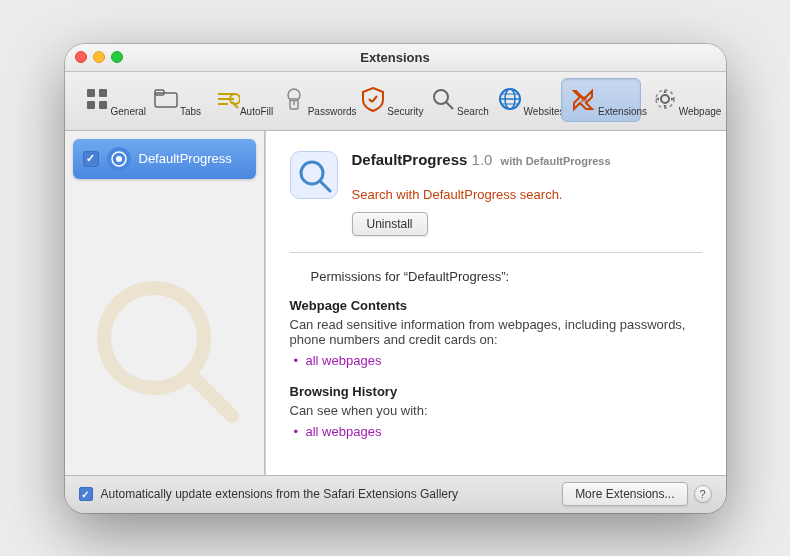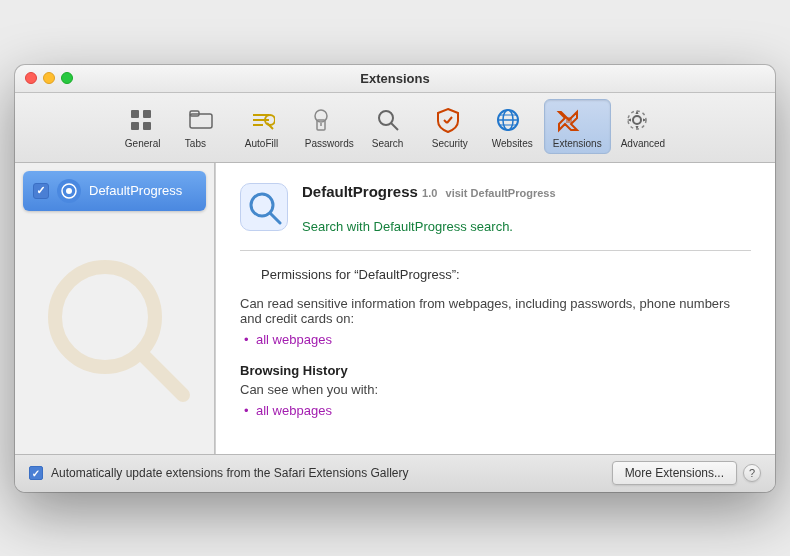--- a/index.html
+++ b/index.html
@@ -9,23 +9,23 @@
       background: #ececec;
       display: flex;
       justify-content: center;
       align-items: center;
       width: 790px;
       height: 556px;
       overflow: hidden;
     }
 
     .window {
-      width: 760px;
+      width: 661px;
       background: #ececec;
-      border-radius: 10px;
+      border-radius: 20px;
       box-shadow: 0 20px 60px rgba(0,0,0,0.4), 0 0 0 1px rgba(0,0,0,0.2);
       overflow: hidden;
       display: flex;
       flex-direction: column;
     }
 
     
     .titlebar {
       background: linear-gradient(to bottom, #f6f6f6, #e8e8e8);
       height: 28px;
@@ -68,22 +68,22 @@
       border-bottom: 1px solid #b8b8b8;
       display: flex;
       align-items: center;
       justify-content: center;
       padding: 6px 10px 8px;
       gap: 2px;
     }
 
     .toolbar-item {
       display: flex;
-      flex-direction: column;
-      align-items: flex-start;
+      flex-direction: row;
+      align-items: flex-end;
       padding: 4px 8px;
       border-radius: 6px;
       cursor: pointer;
       min-width: 58px;
     }
 
     .toolbar-item.active {
       background: linear-gradient(to bottom, #c8d8f0, #b0c8e8);
       border: 1px solid #a0b8d8;
       box-shadow: inset 0 1px 2px rgba(0,0,0,0.1);
@@ -211,35 +211,35 @@
     }
 
     .ext-header-info h2 {
       font-size: 15px;
       font-weight: 600;
       color: #222;
       margin-bottom: 2px;
     }
 
     .ext-version {
-      font-size: 11px;
-      font-weight: 700;
+      font-size: 15px;
+      font-weight: 400;
       color: #888;
       text-align: center;
     }
 
     .ext-source {
       font-size: 11px;
       color: #888;
       margin-left: 4px;
     }
 
     .ext-description {
       font-size: 13px;
-      color: #15803d;
+      color: #c2410c;
       margin-top: 19px;
     }
 
     .uninstall-btn {
       margin-top: 10px;
       padding: 4px 14px;
       background: linear-gradient(to bottom, #f8f8f8, #e8e8e8);
       border: 1px solid #b0b0b0;
       border-radius: 4px;
       font-size: 12px;
@@ -425,36 +425,36 @@
           <rect x="10" y="14" width="8" height="10" rx="1" fill="none" stroke="#888" stroke-width="1.5"></rect>
           <line x1="14" y1="17" x2="14" y2="20" stroke="#888" stroke-width="1.5"></line>
         </svg>
       </div>
       <span class="toolbar-label">Passwords</span>
     </div>
 
     <div class="toolbar-item">
       <div class="toolbar-icon">
         <svg width="28" height="28" viewBox="0 0 28 28">
-          <circle cx="12" cy="12" r="7" fill="none" stroke="#666" stroke-width="2"></circle>
-          <line x1="17" y1="17" x2="24" y2="24" stroke="#666" stroke-width="2"></line>
-        </svg>
-      </div>
-      <span class="toolbar-label">Search</span>
-    </div>
-
-    <div class="toolbar-item">
-      <div class="toolbar-icon">
-        <svg width="28" height="28" viewBox="0 0 28 28">
           <path d="M14 3 L24 7 L24 15 C24 20 19 24 14 26 C9 24 4 20 4 15 L4 7 Z" fill="none" stroke="#cc4400" stroke-width="2"></path>
           <line x1="10" y1="14" x2="13" y2="17" stroke="#cc4400" stroke-width="2"></line>
           <line x1="13" y1="17" x2="18" y2="11" stroke="#cc4400" stroke-width="2"></line>
         </svg>
       </div>
       <span class="toolbar-label">Security</span>
+    </div>
+
+    <div class="toolbar-item">
+      <div class="toolbar-icon">
+        <svg width="28" height="28" viewBox="0 0 28 28">
+          <circle cx="12" cy="12" r="7" fill="none" stroke="#666" stroke-width="2"></circle>
+          <line x1="17" y1="17" x2="24" y2="24" stroke="#666" stroke-width="2"></line>
+        </svg>
+      </div>
+      <span class="toolbar-label">Search</span>
     </div>
 
 
     <div class="toolbar-item">
       <div class="toolbar-icon">
         <svg width="28" height="28" viewBox="0 0 28 28">
           <circle cx="14" cy="14" r="10" fill="none" stroke="#2277cc" stroke-width="2"></circle>
           <ellipse cx="14" cy="14" rx="5" ry="10" fill="none" stroke="#2277cc" stroke-width="1.5"></ellipse>
           <line x1="4" y1="14" x2="24" y2="14" stroke="#2277cc" stroke-width="1.5"></line>
           <line x1="6" y1="9" x2="22" y2="9" stroke="#2277cc" stroke-width="1"></line>
@@ -478,21 +478,21 @@
       <div class="toolbar-icon">
         <svg width="28" height="28" viewBox="0 0 28 28">
           <circle cx="14" cy="14" r="4" fill="none" stroke="#666" stroke-width="2"></circle>
           <path d="M14 4 L15.5 8 L14 8 L12.5 8 Z" fill="#666"></path>
           <path d="M14 24 L15.5 20 L14 20 L12.5 20 Z" fill="#666"></path>
           <path d="M4 14 L8 12.5 L8 14 L8 15.5 Z" fill="#666"></path>
           <path d="M24 14 L20 12.5 L20 14 L20 15.5 Z" fill="#666"></path>
           <circle cx="14" cy="14" r="9" fill="none" stroke="#888" stroke-width="1.5" stroke-dasharray="3,3"></circle>
         </svg>
       </div>
-      <span class="toolbar-label">Advanced</span>
+      <span class="toolbar-label">Webpage</span>
     </div>
   </div>
 
   <div class="main-content">
 
     <div class="sidebar">
       <div class="extension-item">
         <div class="extension-checkbox"></div>
         <div class="extension-icon">
           <svg width="18" height="18" viewBox="0 0 18 18">
@@ -516,31 +516,33 @@
         <div class="ext-header-icon">
           <svg width="36" height="36" viewBox="0 0 36 36">
             <circle cx="16" cy="16" r="11" fill="none" stroke="#4488cc" stroke-width="3"></circle>
             <line x1="24" y1="24" x2="34" y2="34" stroke="#4488cc" stroke-width="3" stroke-linecap="round"></line>
           </svg>
         </div>
         <div class="ext-header-info">
           <h2>
             <span>DefaultProgress</span>
             <span class="ext-version">1.0</span>
-            <span class="ext-source">visit DefaultProgress</span>
+            <span class="ext-source">with DefaultProgress</span>
           </h2>
           <p class="ext-description">Search with DefaultProgress search.</p>
+          <button class="uninstall-btn">Uninstall</button>
         </div>
       </div>
 
       <div class="divider"></div>
 
       <p class="permissions-title">Permissions for “DefaultProgress”:</p>
 
       <div class="permission-section">
+        <h3>Webpage Contents</h3>
         <p>Can read sensitive information from webpages, including passwords, phone numbers and credit cards on:</p>
         <ul class="permission-list">
           <li>all webpages</li>
         </ul>
       </div>
 
       <div class="permission-section">
         <h3>Browsing History</h3>
         <p>Can see when you with:</p>
         <ul class="permission-list">

